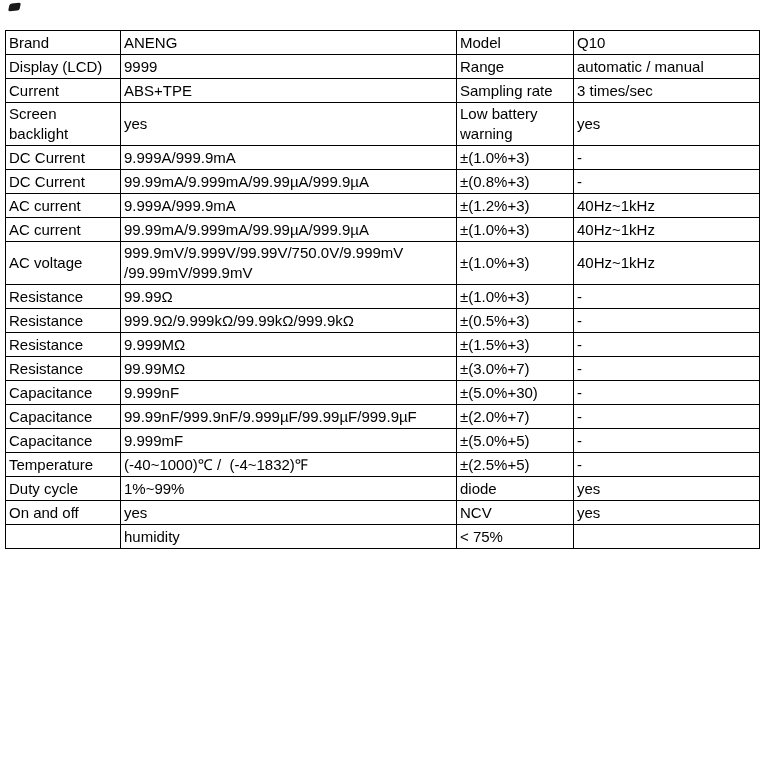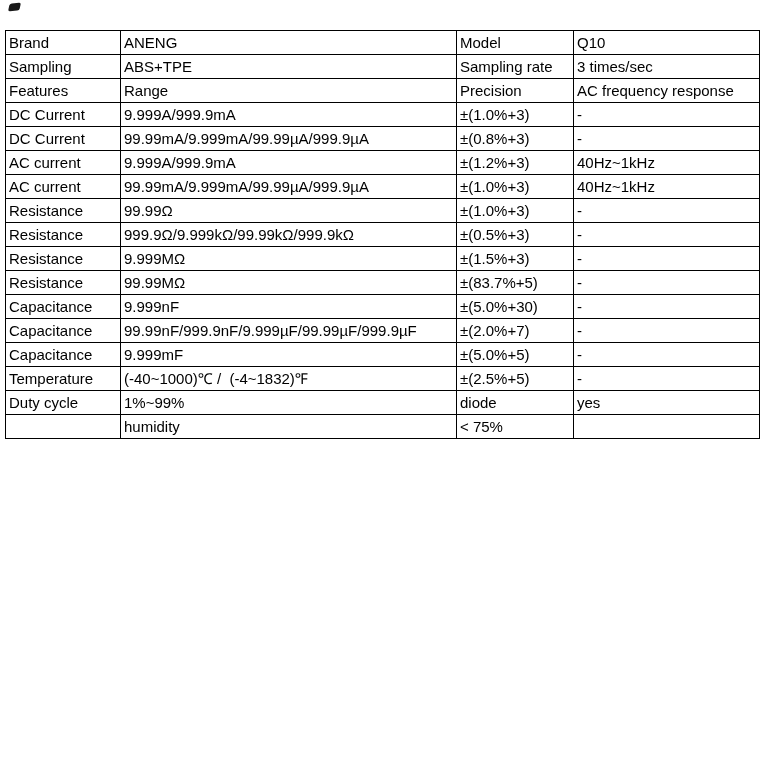--- a/index.html
+++ b/index.html
@@ -64,30 +64,38 @@
         <col class="c4">
     </colgroup>
     <tbody>
         <tr>
           <td>Brand</td>
           <td>ANENG</td>
           <td>Model</td>
           <td>Q10</td>
         </tr>
         <tr>
-          <td>Sampling</td>
+          <td>Display (LCD)</td>
+          <td>9999</td>
+          <td>Range</td>
+          <td>automatic / manual</td>
+        </tr>
+        <tr>
+          <td>Current</td>
           <td>ABS+TPE</td>
           <td>Sampling rate</td>
           <td>3 times/sec</td>
         </tr>
         <tr>
-          <td>Features</td>
-          <td>Range</td>
-          <td>Precision</td>
-          <td>AC frequency response</td>
+          <td>Screen
+backlight</td>
+          <td>yes</td>
+          <td>Low battery
+warning</td>
+          <td>yes</td>
         </tr>
         <tr>
           <td>DC Current</td>
           <td>9.999A/999.9mA</td>
           <td>±(1.0%+3)</td>
           <td>-</td>
         </tr>
         <tr>
           <td>DC Current</td>
           <td>99.99mA/9.999mA/99.99µA/999.9µA</td>
@@ -100,41 +108,48 @@
           <td>±(1.2%+3)</td>
           <td>40Hz~1kHz</td>
         </tr>
         <tr>
           <td>AC current</td>
           <td>99.99mA/9.999mA/99.99µA/999.9µA</td>
           <td>±(1.0%+3)</td>
           <td>40Hz~1kHz</td>
         </tr>
         <tr>
+          <td>AC voltage</td>
+          <td>999.9mV/9.999V/99.99V/750.0V/9.999mV
+/99.99mV/999.9mV</td>
+          <td>±(1.0%+3)</td>
+          <td>40Hz~1kHz</td>
+        </tr>
+        <tr>
           <td>Resistance</td>
           <td>99.99Ω</td>
           <td>±(1.0%+3)</td>
           <td>-</td>
         </tr>
         <tr>
           <td>Resistance</td>
           <td>999.9Ω/9.999kΩ/99.99kΩ/999.9kΩ</td>
           <td>±(0.5%+3)</td>
           <td>-</td>
         </tr>
         <tr>
           <td>Resistance</td>
           <td>9.999MΩ</td>
           <td>±(1.5%+3)</td>
           <td>-</td>
         </tr>
         <tr>
           <td>Resistance</td>
           <td>99.99MΩ</td>
-          <td>±(83.7%+5)</td>
+          <td>±(3.0%+7)</td>
           <td>-</td>
         </tr>
         <tr>
           <td>Capacitance</td>
           <td>9.999nF</td>
           <td>±(5.0%+30)</td>
           <td>-</td>
         </tr>
         <tr>
           <td>Capacitance</td>
@@ -154,20 +169,26 @@
           <td>±(2.5%+5)</td>
           <td>-</td>
         </tr>
         <tr>
           <td>Duty cycle</td>
           <td>1%~99%</td>
           <td>diode</td>
           <td>yes</td>
         </tr>
         <tr>
+          <td>On and off</td>
+          <td>yes</td>
+          <td>NCV</td>
+          <td>yes</td>
+        </tr>
+        <tr>
           <td></td>
           <td>humidity</td>
           <td>&lt; 75%</td>
           <td></td>
         </tr>
       </tbody>
   </table>
 </div>
 
 </body></html>

